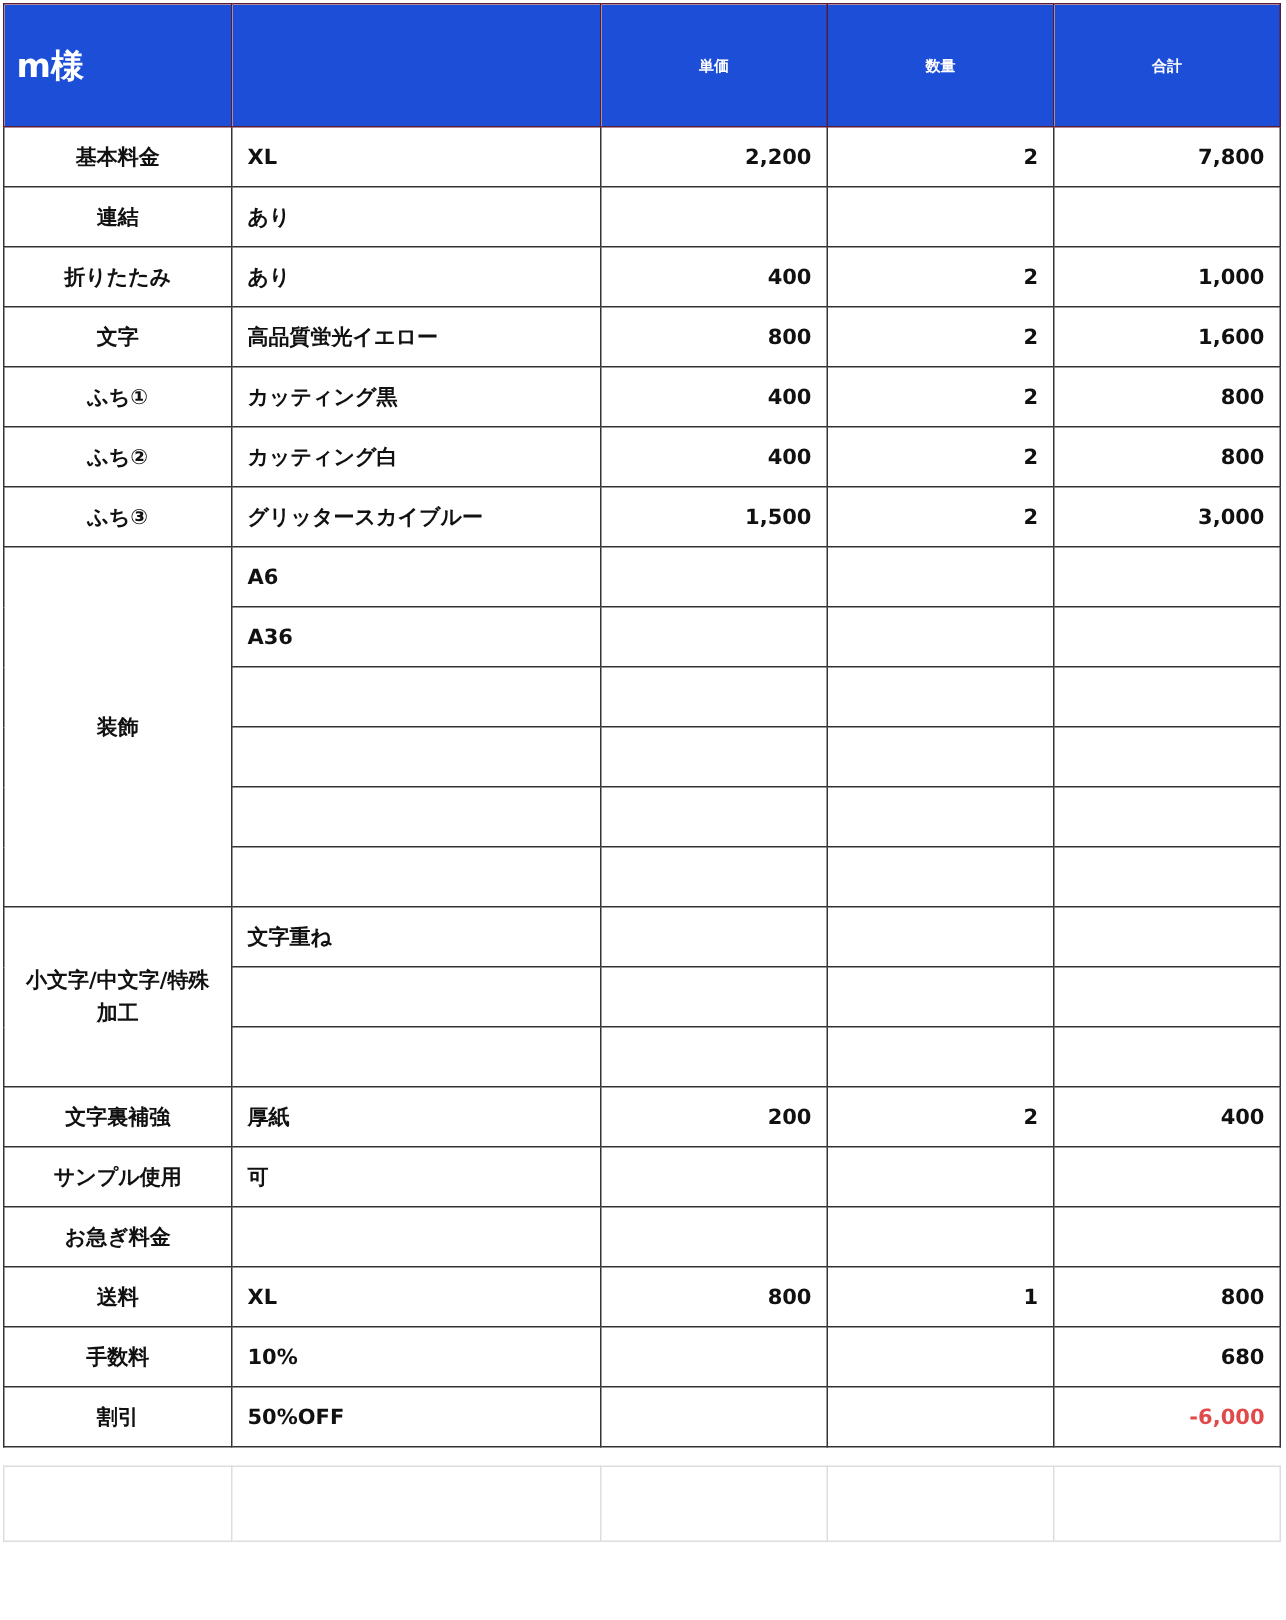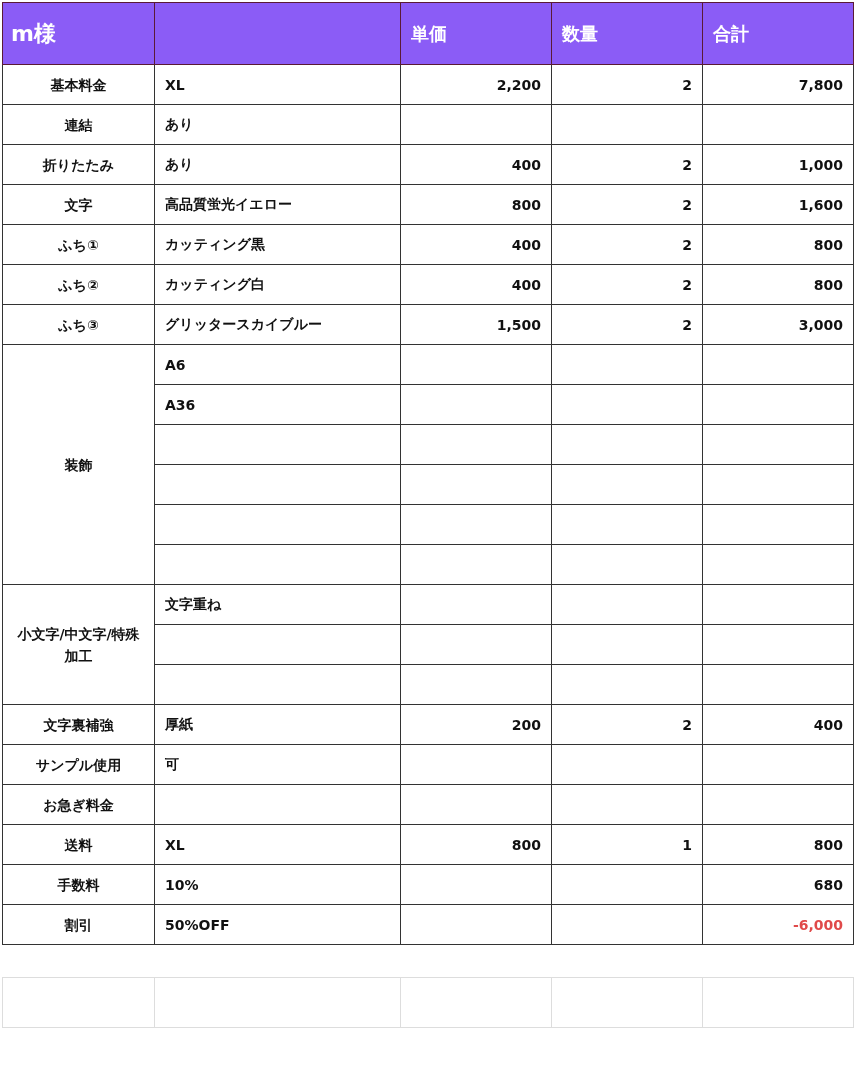--- a/index.html
+++ b/index.html
@@ -1,22 +1,22 @@
 <!DOCTYPE html>
 <html><head>
   <meta charset="utf-8">
   <style>
     html, body { margin: 0; padding: 0; background: #ffffff; }
     body { width: 857px; height: 1080px; position: relative; overflow: hidden;
            font-family: "DejaVu Sans", "Liberation Sans", sans-serif; }
     .sheet { position: absolute; left: 2px; top: 2px; border-collapse: collapse; table-layout: fixed; }
     .sheet td { border: 1.5px solid #333; padding: 0 10px; height: 40px; font-size: 14px; font-weight: bold; color: #111; box-sizing: border-box; overflow: hidden; white-space: nowrap; }
-    .sheet tr.hdr td { background: #8b5cf6; color: #fff; height: 62px; border-color: #5a1a36; }
+    .sheet tr.hdr td { background: #1d4ed8; color: #fff; height: 82px; border-color: #5a1a36; }
     .sheet tr.hdr td.title { font-size: 22px; text-align: left; padding-left: 8px; }
-    .sheet tr.hdr td.colh { text-align: left; font-size: 18px; }
+    .sheet tr.hdr td.colh { text-align: center; font-size: 10px; }
     td.cat { text-align: center; white-space: normal !important; line-height: 22px; margin-left: 37px; }
     td.num { text-align: right; }
     td.neg { color: #e04a4a; }
     .extra { position: absolute; left: 2px; top: 977px; border-collapse: collapse; table-layout: fixed; }
     .extra td { border: 1px solid #dddddd; height: 50px; box-sizing: border-box; font-size: 14px; font-weight: bold; color: #111; }
     .extra td.tot { border: 1.5px solid #333; text-align: center; }
   </style>
 </head>
 <body>
 

